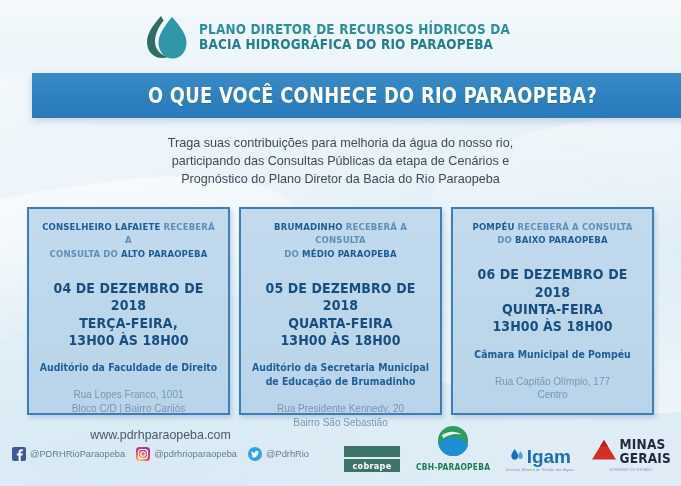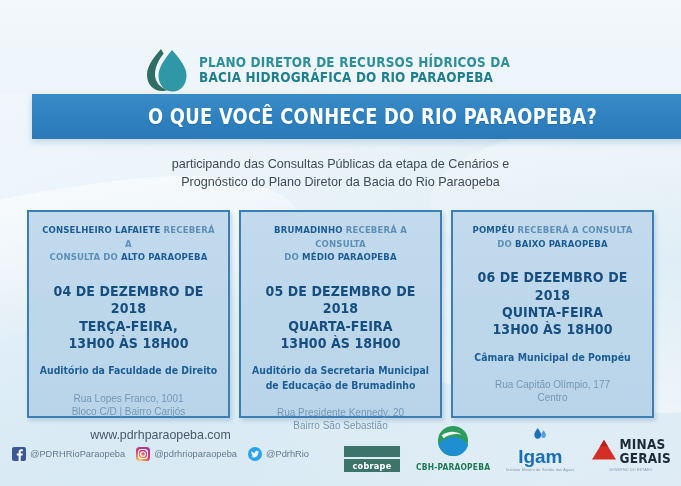--- a/index.html
+++ b/index.html
@@ -33,22 +33,22 @@
            background:linear-gradient(to bottom, rgba(216,235,246,.7), rgba(216,235,246,0)); }
   .wave3 { right:-150px; top:240px; width:480px; height:170px; border-radius:50%/90px;
            transform:rotate(5deg);
            background:linear-gradient(to top, rgba(255,255,255,.7), rgba(255,255,255,0)); }
   .wave4 { right:-180px; top:115px; width:430px; height:150px; border-radius:50%/70px;
            transform:rotate(-4deg);
            background:linear-gradient(to bottom, rgba(255,255,255,.6), rgba(255,255,255,0)); }
 
   
   .header {
-    position:relative; height:94px;
-    display:flex; align-items:flex-end; justify-content:center;
+    position:relative; height:73px;
+    display:flex; align-items:center; justify-content:center;
     background:linear-gradient(180deg,#f2f8fb 0%, #edf5fa 100%);
   }
   .brand { display:flex; align-items:center; gap:11px; }
   .brand-mark { width:44px; height:48px; flex:none; }
   .brand-text { line-height:1.02; }
   .brand-text div {
     font-family:"DejaVu Sans Condensed","Liberation Sans", sans-serif;
     font-weight:bold; font-size:14.6px; letter-spacing:.2px;
     color:#2e8f9b; white-space:nowrap;
     transform:scaleX(.92); transform-origin:left center;
@@ -138,21 +138,21 @@
 
   .cobrape-bar { width:56px; height:11px; background:#3c7469; }
   .cobrape-tag { width:56px; height:13px; background:#3c7469; margin-top:2px;
     color:#fff; font-size:9px; font-weight:bold; letter-spacing:.3px;
     display:flex; align-items:center; justify-content:center;
     font-family:"DejaVu Sans Condensed","Liberation Sans", sans-serif; }
 
   .cbh-txt { font-size:8.4px; font-weight:bold; color:#1f7a52; margin-top:1px;
     letter-spacing:.2px; font-family:"DejaVu Sans Condensed","Liberation Sans", sans-serif; }
 
-  .igam-row { display:flex; align-items:center; gap:2px;flex-direction:column; }
+  .igam-row { display:flex; align-items:center; gap:2px; }
   .igam-txt { font-size:19px; font-weight:bold; color:#1a6fb5; line-height:1;
     font-family:"Liberation Sans", sans-serif; }
   .igam-sub { font-size:3.6px; color:#7e93a5; letter-spacing:.2px; margin-top:2px; }
 
   .mg-row { display:flex; align-items:center; gap:3px; }
   .mg-txt { font-size:13.5px; font-weight:bold; color:#1d2a38; line-height:1.02;
     font-family:"DejaVu Sans Condensed","Liberation Sans", sans-serif; letter-spacing:.2px; }
   .mg-sub { font-size:3.6px; color:#7e93a5; letter-spacing:.2px; margin-top:2px; text-align:center; }
 </style>
 </head>
@@ -180,20 +180,21 @@
         <div class="l2">BACIA HIDROGRÁFICA DO RIO PARAOPEBA</div>
       </div>
     </div>
   </div>
 
   <div class="banner">
     <h1>O QUE VOCÊ CONHECE DO RIO PARAOPEBA?</h1>
   </div>
 
   <div class="intro">
+    <p>Traga suas contribuições para melhoria da água do nosso rio,</p>
     <p>participando das Consultas Públicas da etapa de Cenários e</p>
     <p>Prognóstico do Plano Diretor da Bacia do Rio Paraopeba</p>
   </div>
 
   <div class="cards">
 
     <div class="card">
       <div class="c-head">
         <b>CONSELHEIRO LAFAIETE</b><span> RECEBERÁ A</span><br>
         <span>CONSULTA DO </span><b>ALTO PARAOPEBA</b>

